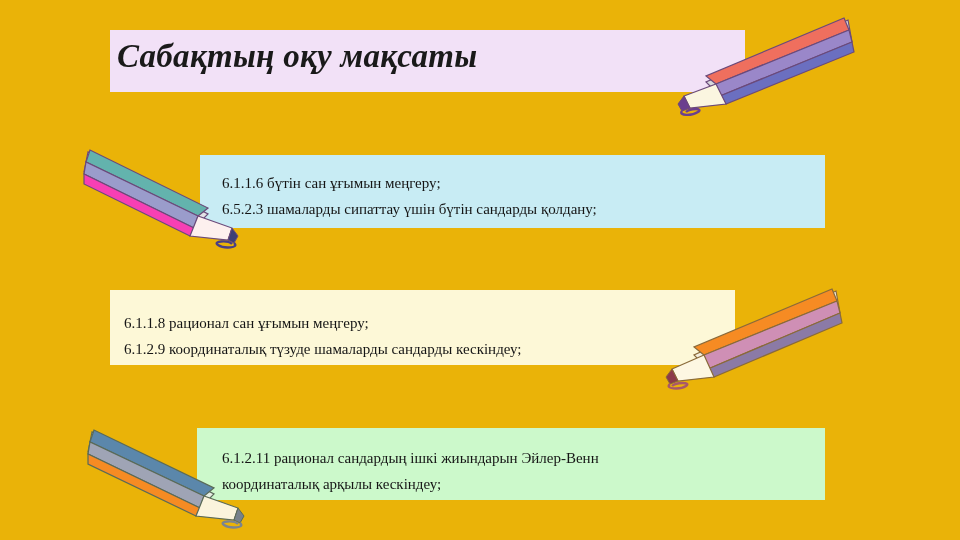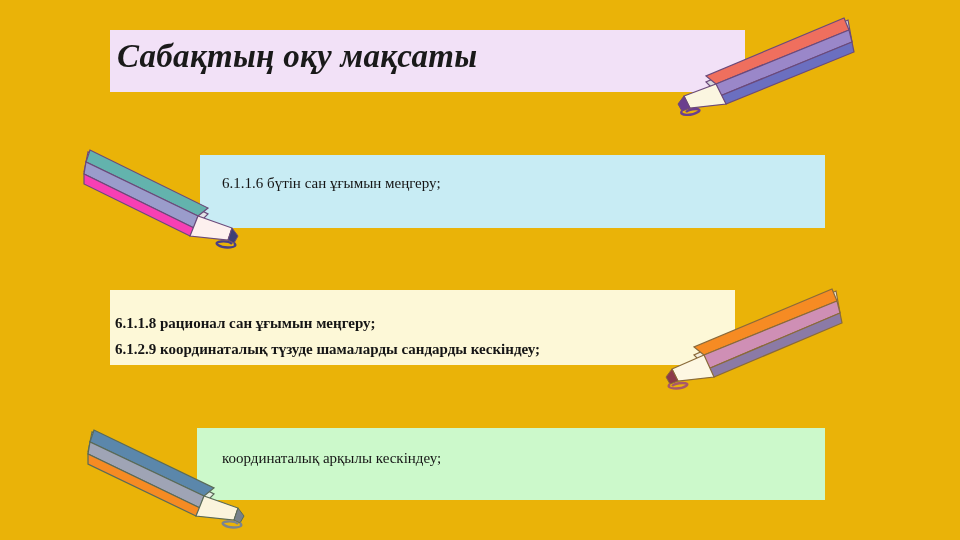--- a/index.html
+++ b/index.html
@@ -68,21 +68,21 @@
 
   .box-text {
     position: absolute;
     font-family: "Liberation Serif", "DejaVu Serif", serif;
     font-size: 15px;
     color: #151515;
     line-height: 26px;
     white-space: nowrap;
   }
   .text-1 { left: 222px; top: 170px; }
-  .text-2 { left: 115px; top: 310px; font-weight: bold; }
+  .text-2 { left: 124px; top: 310px; }
   .text-3 { left: 222px; top: 445px; white-space: normal; width: 540px; }
 
   
   .pencil {
     position: absolute;
     width: 0;
     height: 0;
   }
   .pencil svg { display: block; overflow: visible; }
 
@@ -107,20 +107,21 @@
       <polygon points="176,30 178,40 50,92 44,84" fill="#6b6fc0" stroke="#6b4a7a" stroke-width="1.2"></polygon>
       <polygon points="40,72 50,92 14,96 8,84" fill="#fbf6e0" stroke="#6b4a7a" stroke-width="1.2"></polygon>
       <polygon points="14,96 8,84 2,92 6,99" fill="#6b3f8e" stroke="#6b4a7a" stroke-width="1"></polygon>
       <path d="M6,99 C2,104 16,104 22,100 C28,96 14,96 10,100" fill="none" stroke="#6b3f8e" stroke-width="2.4"></path>
     </svg>
   </div>
 
   <div class="box box-1" style="background: rgb(200, 236, 244);"></div>
   <div class="box-text text-1">
     <div>6.1.1.6 бүтін сан ұғымын меңгеру;</div>
+    <div>6.5.2.3 шамаларды сипаттау үшін бүтін сандарды қолдану;</div>
   </div>
 
   <div class="pencil pencil-box1-left">
     <svg width="160" height="110" viewBox="0 0 160 110">
       <polygon points="6,10 2,30 112,86 126,72" fill="#e3e3e6" stroke="#6b4a7a" stroke-width="1.2"></polygon>
       <polygon points="8,8 4,20 116,74 126,66" fill="#63b3ad" stroke="#6b4a7a" stroke-width="1.2"></polygon>
       <polygon points="4,20 2,32 112,86 116,74" fill="#9a9ccb" stroke="#6b4a7a" stroke-width="1.2"></polygon>
       <polygon points="2,32 2,42 108,94 112,86" fill="#f73fb4" stroke="#6b4a7a" stroke-width="1.2"></polygon>
       <polygon points="116,74 108,94 146,98 150,86" fill="#fdf0ee" stroke="#6b4a7a" stroke-width="1.2"></polygon>
       <polygon points="146,98 150,86 156,94 152,101" fill="#3c3f77" stroke="#6b4a7a" stroke-width="1"></polygon>
@@ -141,20 +142,21 @@
       <polygon points="177,16 180,28 48,84 44,70" fill="#cf8fb5" stroke="#8a6a3a" stroke-width="1.2"></polygon>
       <polygon points="180,28 182,38 54,92 48,84" fill="#8b7aa6" stroke="#8a6a3a" stroke-width="1.2"></polygon>
       <polygon points="44,70 54,92 18,96 12,84" fill="#fdf7e2" stroke="#8a6a3a" stroke-width="1.2"></polygon>
       <polygon points="18,96 12,84 6,92 10,99" fill="#8c3a4a" stroke="#8a6a3a" stroke-width="1"></polygon>
       <path d="M10,99 C4,104 20,105 26,101 C32,97 16,97 12,101" fill="none" stroke="#a8586a" stroke-width="2.4"></path>
     </svg>
   </div>
 
   <div class="box box-3" style="background: rgb(204, 249, 203);"></div>
   <div class="box-text text-3">
+    <div>6.1.2.11 рационал сандардың ішкі жиындарын Эйлер-Венн</div>
     <div>координаталық арқылы кескіндеу;</div>
   </div>
 
   <div class="pencil pencil-box3-left">
     <svg width="165" height="115" viewBox="0 0 165 115">
       <polygon points="6,14 2,34 114,90 128,76" fill="#e7f0e4" stroke="#5a6a58" stroke-width="1.2"></polygon>
       <polygon points="8,12 4,24 118,78 128,70" fill="#5b87ab" stroke="#5a6a58" stroke-width="1.2"></polygon>
       <polygon points="4,24 2,36 114,90 118,78" fill="#9fa4b5" stroke="#5a6a58" stroke-width="1.2"></polygon>
       <polygon points="2,36 2,46 110,98 114,90" fill="#f68b23" stroke="#5a6a58" stroke-width="1.2"></polygon>
       <polygon points="118,78 110,98 148,102 152,90" fill="#fbf4dc" stroke="#5a6a58" stroke-width="1.2"></polygon>

